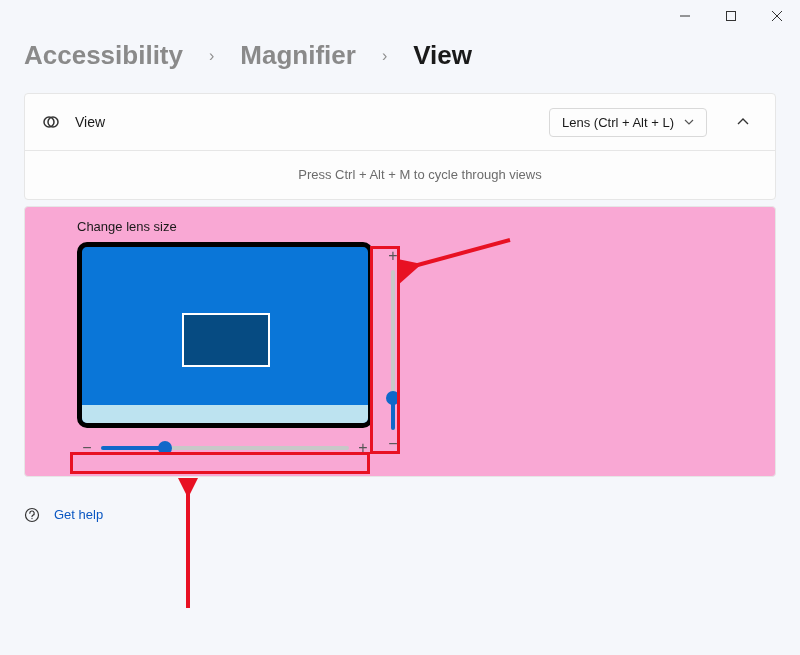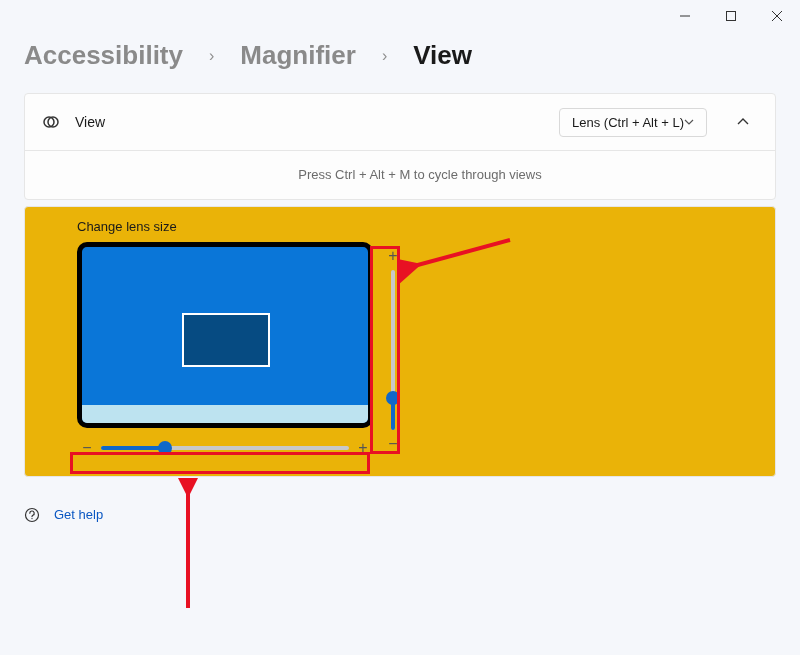--- a/index.html
+++ b/index.html
@@ -67,20 +67,21 @@
       align-items: center;
       justify-content: center;
     }
     .card-title {
       font-size: 14px;
       flex: 1;
     }
     .select-btn {
       display: flex;
       align-items: center;
+      gap: 10px;
       padding: 6px 12px;
       background: #fdfdfd;
       border: 1px solid #d9d9d9;
       border-radius: 4px;
       font-size: 13px;
       cursor: pointer;
       color: #1a1a1a;
     }
     .chevron-down { width: 10px; height: 6px; }
     .expand-btn {
@@ -94,21 +95,21 @@
     }
     .card-tips {
       border-top: 1px solid #e6e6e6;
       padding: 14px 16px 14px 56px;
       font-size: 13px;
       color: #6c6c6c;
       line-height: 1.5;
       text-align: center;
     }
     .lens-card {
-      background: #eab308;
+      background: #f9a8d4;
       border: 1px solid #e6e6e6;
       border-radius: 4px;
       padding: 12px 16px 18px 52px;
     }
     .lens-title {
       font-size: 13px;
       margin-bottom: 8px;
     }
     .lens-area {
       display: flex;

